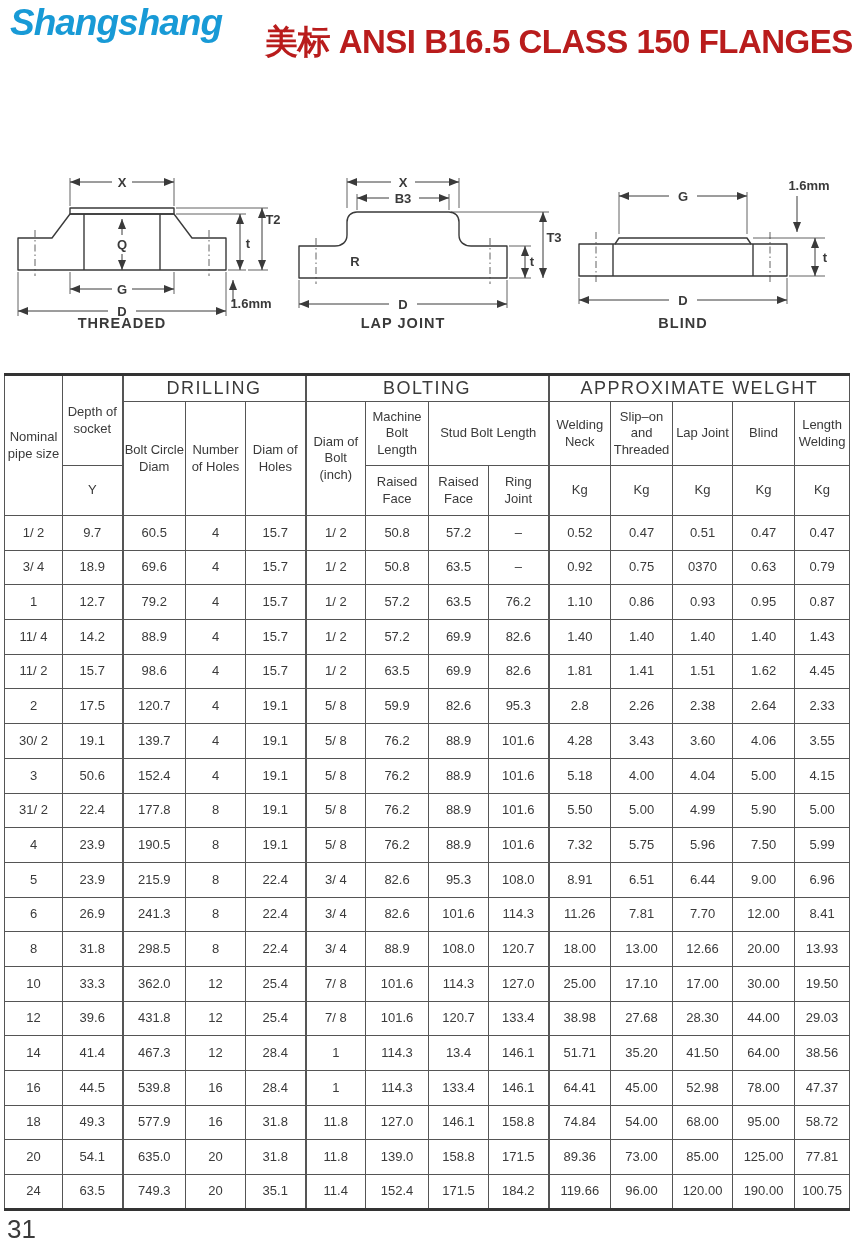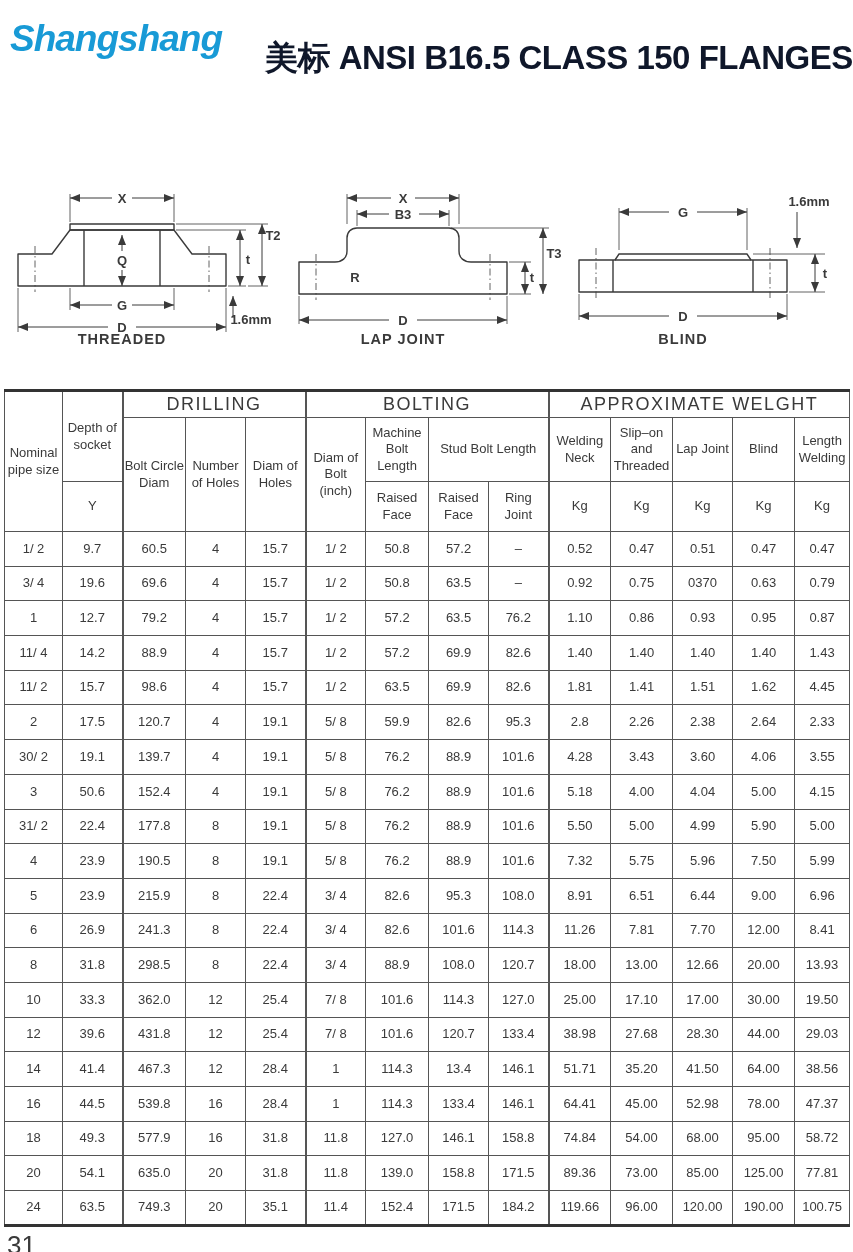--- a/index.html
+++ b/index.html
@@ -1,25 +1,25 @@
 <!DOCTYPE html>
 <html><head>
 <meta charset="utf-8">
 <style>
   * { margin:0; padding:0; box-sizing:border-box; }
   html,body { width:853px; height:1252px; background:#ffffff; overflow:hidden;
               font-family:"Liberation Sans","DejaVu Sans",sans-serif; }
-  .page { position:relative; width:853px; height:900px; background:#fff;margin-top:16px; }
+  .page { position:relative; width:853px; height:900px; background:#fff; }
 
   
   .logo { position:absolute; left:10px; top:2px; }
   .brand { font-size:37px; font-weight:bold; font-style:italic; color:#189ad6; letter-spacing:-1px; }
   .tagline { font-size:21px; font-weight:bold; color:#2aa9e0; margin-top:-5px; letter-spacing:0px; }
   .title { position:absolute; left:265px; top:20px; width:585px; text-align:right;
-           font-size:33px; font-weight:bold; color:#0f172a; letter-spacing:-0.5px; white-space:nowrap; }
+           font-size:33px; font-weight:bold; color:#b91c1c; letter-spacing:-0.5px; white-space:nowrap; }
 
   
   .drawings { position:absolute; left:0; top:158px; width:853px; display:flex;
               justify-content:space-between; padding:0 8px; }
   .drawings svg { display:block; }
   .part { fill:none; stroke:#3a3a3a; stroke-width:1.4; stroke-linejoin:round; }
   .dim  { fill:none; stroke:#3a3a3a; stroke-width:1; }
   .ext  { fill:none; stroke:#3a3a3a; stroke-width:0.8; }
   .cl   { fill:none; stroke:#3a3a3a; stroke-width:0.8; stroke-dasharray:7 3 1.5 3; }
   .dl   { font-size:13px; font-weight:bold; fill:#3a3a3a; text-anchor:middle; }
@@ -237,21 +237,21 @@
           <td>57.2</td>
           <td class="sec-r">–</td>
           <td>0.52</td>
           <td>0.47</td>
           <td>0.51</td>
           <td>0.47</td>
           <td>0.47</td>
         </tr>
         <tr>
           <td>3/ 4</td>
-          <td class="sec-r">19.6</td>
+          <td class="sec-r">18.9</td>
           <td>69.6</td>
           <td>4</td>
           <td class="sec-r">15.7</td>
           <td>1/ 2</td>
           <td>50.8</td>
           <td>63.5</td>
           <td class="sec-r">–</td>
           <td>0.92</td>
           <td>0.75</td>
           <td>0370</td>

